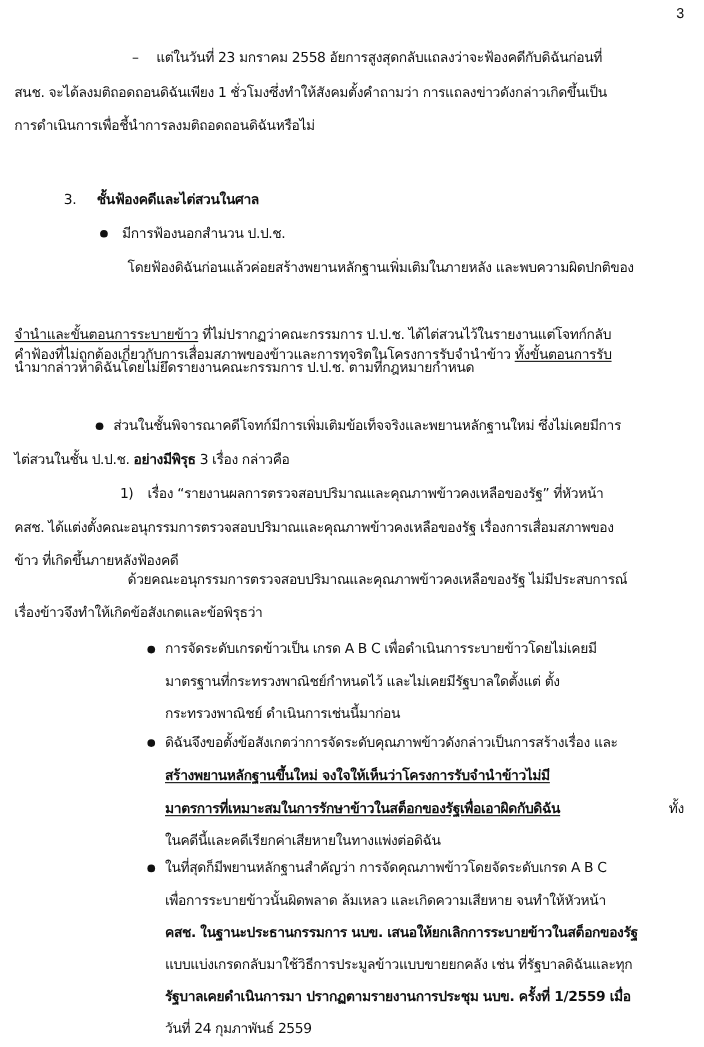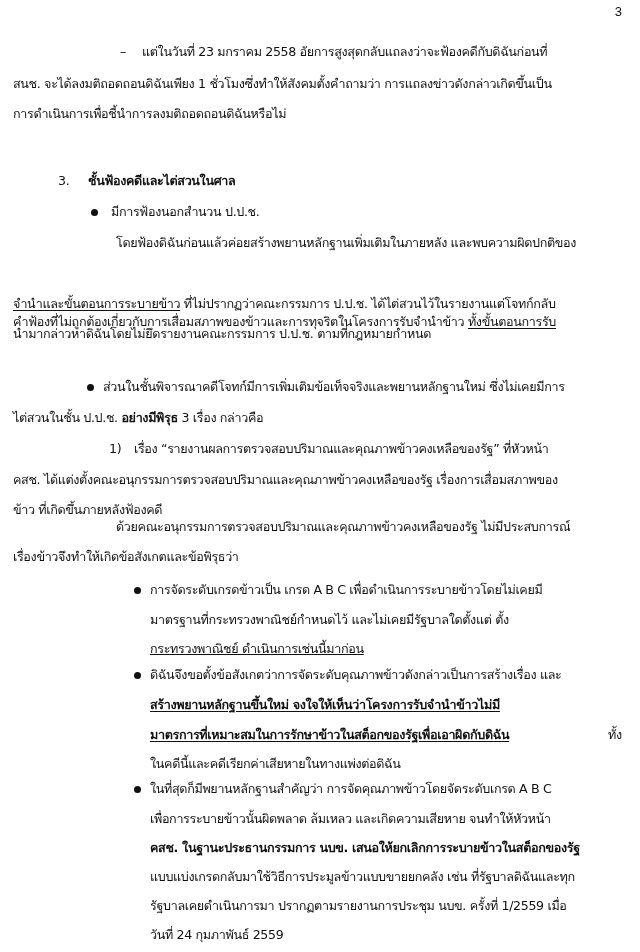--- a/index.html
+++ b/index.html
@@ -55,35 +55,35 @@
 
   <div>
     <span class="ln" style="left:116px;top:518px;">ด้วยคณะอนุกรรมการตรวจสอบปริมาณและคุณภาพข้าวคงเหลือของรัฐ ไม่มีประสบการณ์</span>
     <span class="ln" style="left:13px;top:548px;">เรื่องข้าวจึงทำให้เกิดข้อสังเกตและข้อพิรุธว่า</span>
   </div>
 
   <div>
     <span class="bullet" style="left:134px;top:587px;"></span>
     <span class="ln" style="left:150px;top:581px;">การจัดระดับเกรดข้าวเป็น เกรด A B C เพื่อดำเนินการระบายข้าวโดยไม่เคยมี</span>
     <span class="ln" style="left:150px;top:611px;">มาตรฐานที่กระทรวงพาณิชย์กำหนดไว้ และไม่เคยมีรัฐบาลใดตั้งแต่        ตั้ง</span>
-    <span class="ln" style="left:150px;top:640px;text-decoration:underline;">กระทรวงพาณิชย์ ดำเนินการเช่นนี้มาก่อน</span>
+    <span class="ln" style="left:150px;top:640px;">กระทรวงพาณิชย์ ดำเนินการเช่นนี้มาก่อน</span>
   </div>
 
   <div>
     <span class="bullet" style="left:134px;top:672px;"></span>
     <span class="ln" style="left:150px;top:666px;">ดิฉันจึงขอตั้งข้อสังเกตว่าการจัดระดับคุณภาพข้าวดังกล่าวเป็นการสร้างเรื่อง และ</span>
     <span class="ln b u" style="left:150px;top:696px;">สร้างพยานหลักฐานขึ้นใหม่ จงใจให้เห็นว่าโครงการรับจำนำข้าวไม่มี</span>
     <span class="ln b u" style="left:150px;top:726px;">มาตรการที่เหมาะสมในการรักษาข้าวในสต็อกของรัฐเพื่อเอาผิดกับดิฉัน</span>
     <span class="ln" style="left:608px;top:726px;">ทั้ง</span>
     <span class="ln" style="left:150px;top:755px;">ในคดีนี้และคดีเรียกค่าเสียหายในทางแพ่งต่อดิฉัน</span>
   </div>
 
   <div>
     <span class="bullet" style="left:134px;top:786px;"></span>
     <span class="ln" style="left:150px;top:780px;">ในที่สุดก็มีพยานหลักฐานสำคัญว่า  การจัดคุณภาพข้าวโดยจัดระดับเกรด    A B C</span>
     <span class="ln" style="left:150px;top:810px;">เพื่อการระบายข้าวนั้นผิดพลาด ล้มเหลว และเกิดความเสียหาย     จนทำให้หัวหน้า</span>
     <span class="ln" style="left:150px;top:839px;font-weight:bold;">คสช. ในฐานะประธานกรรมการ นบข. เสนอให้ยกเลิกการระบายข้าวในสต็อกของรัฐ</span>
     <span class="ln" style="left:150px;top:868px;">แบบแบ่งเกรดกลับมาใช้วิธีการประมูลข้าวแบบขายยกคลัง เช่น ที่รัฐบาลดิฉันและทุก</span>
-    <span class="ln" style="left:150px;top:897px;">รัฐบาลเคยดำเนินการมา ปรากฏตามรายงานการประชุม นบข. ครั้งที่ 1/2559 เมื่อ</span>
+    <span class="ln" style="left:150px;top:897px;font-weight:bold;">รัฐบาลเคยดำเนินการมา ปรากฏตามรายงานการประชุม นบข. ครั้งที่ 1/2559 เมื่อ</span>
     <span class="ln" style="left:150px;top:926px;">วันที่ 24 กุมภาพันธ์ 2559</span>
   </div>
 
 </div>
 
 </body></html>

